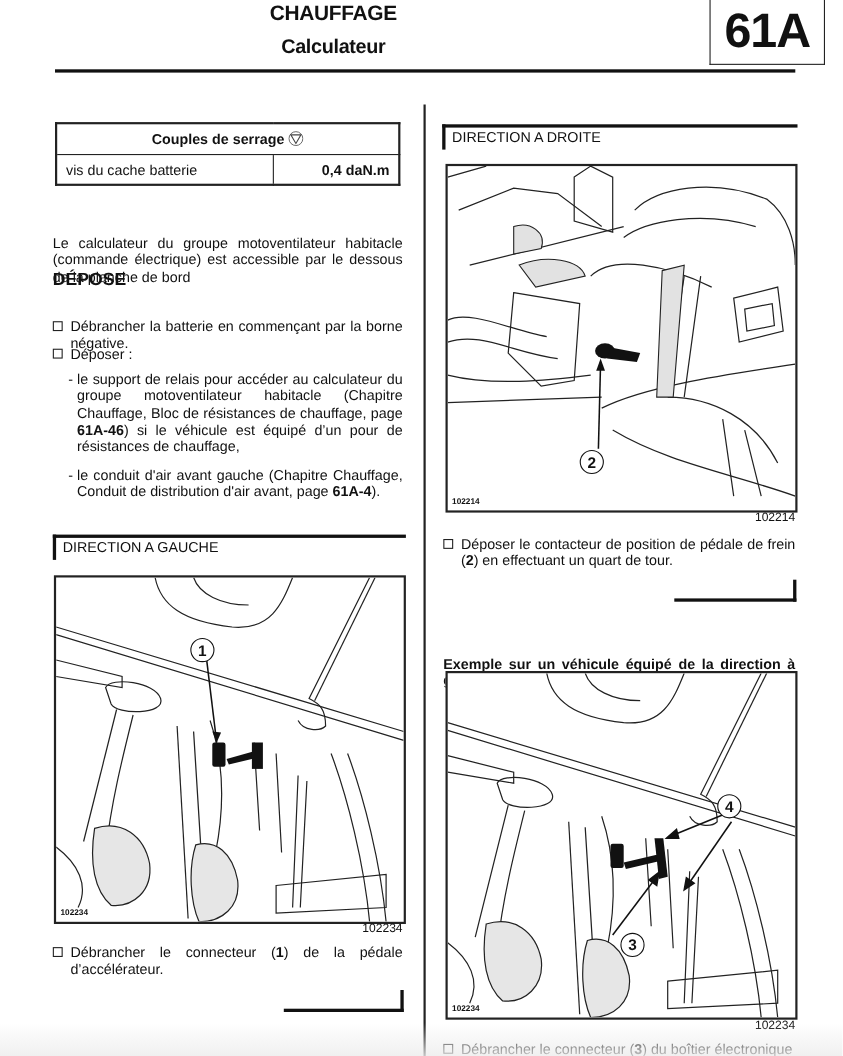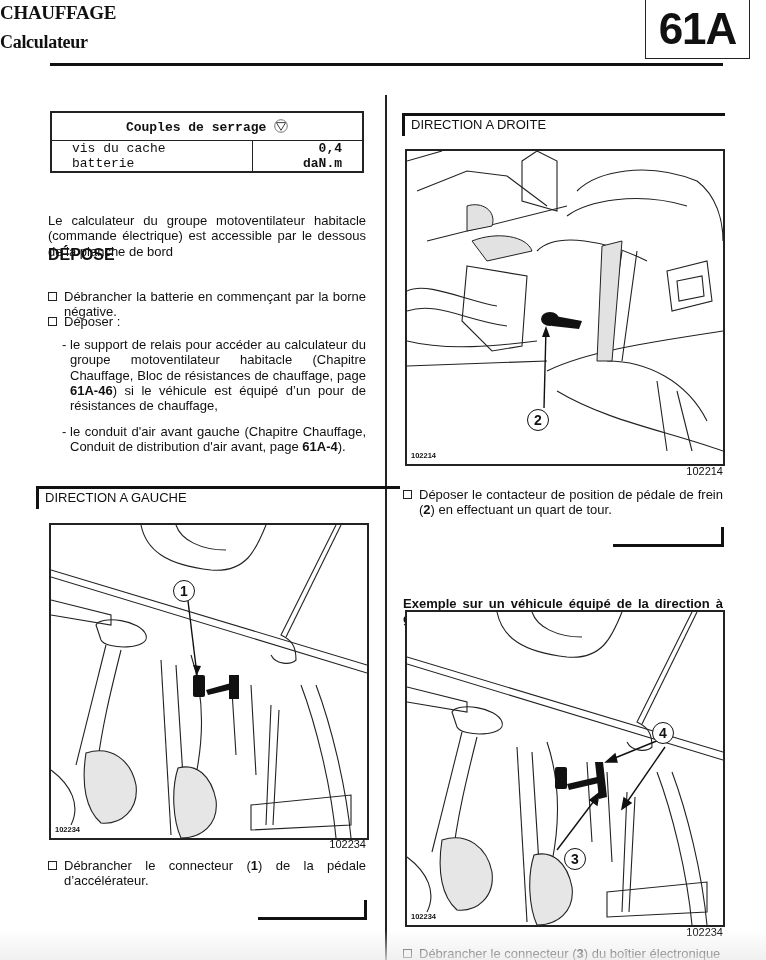--- a/index.html
+++ b/index.html
@@ -2,30 +2,30 @@
 <html><head>
 <meta charset="utf-8">
 <style>
   html, body { margin: 0; padding: 0; }
   body {
     width: 766px; height: 960px; position: relative; overflow: hidden;
     background: #ffffff; color: #111;
     font-family: "Liberation Sans", "DejaVu Sans", sans-serif;
   }
   .abs { position: absolute; }
-  .hdr-title { left: 0; width: 606px; text-align: left; font-weight: bold; letter-spacing: -0.3px; font-family: Liberation Serif, serif; }
+  .hdr-title { left: 0; width: 606px; text-align: center; font-weight: bold; letter-spacing: -0.3px; }
   .hdr-line { left: 50px; top: 63px; width: 673px; height: 3px; background: #111; }
   .code-box {
     left: 617px; top: 0; width: 103px; height: 58px;
     border: 1.5px solid #222; border-top: none;
     font-weight: bold; font-size: 44px; text-align: center; line-height: 58px; letter-spacing: -1px; margin-left: 28px;
   }
   .col-divider { left: 385px; top: 95px; width: 2px; height: 865px; background: #222; }
   .torque-table { left: 50px; top: 111px; width: 314px; border: 2px solid #222; border-collapse: collapse; }
-  .torque-table td { border: 1.5px solid #222; font-size: 13px; padding: 0 20px; font-family: Liberation Mono, monospace; }
+  .torque-table td { border: 1.5px solid #222; font-size: 13px; padding: 0 8px; }
   .torque-head { height: 27px; text-align: center; font-weight: bold; font-size: 13.5px; }
   .torque-row td { height: 26px; }
   .val { text-align: right; font-weight: bold; }
   .tri { display: inline-block; width: 14px; height: 14px; vertical-align: -2px; }
   .para { font-size: 13px; line-height: 15.3px; text-align: justify; margin-top: 36px; }
   .h2 { font-size: 16px; font-weight: bold; }
   .bullet { font-size: 13px; line-height: 15.3px; }
   .bullet .box {
     position: absolute; left: 0; top: 3px; width: 7px; height: 7px; border: 1px solid #222;
   }
@@ -90,21 +90,21 @@
 
 <div class="abs dash" style="left:62px;top:337px;width:304px;">
   <span class="d">-</span>
   <span class="dtxt"><span>le support de relais pour accéder au calculateur du groupe motoventilateur habitacle (Chapitre Chauffage, Bloc de résistances de chauffage,  page </span><span class="bold-inline">61A-46</span><span>) si le véhicule est équipé d’un pour de résistances de chauffage,</span></span>
 </div>
 <div class="abs dash" style="left:62px;top:424px;width:304px;">
   <span class="d">-</span>
   <span class="dtxt"><span>le conduit d'air avant gauche (Chapitre Chauffage, Conduit de distribution d'air avant,  page </span><span class="bold-inline">61A-4</span><span>).</span></span>
 </div>
 
-<div class="abs sec-head" style="left:36px;top:486px;width:318px;padding-left:43px;">
+<div class="abs sec-head" style="left:48px;top:486px;width:318px;">
   <span>DIRECTION A GAUCHE</span>
 </div>
 
 <div class="abs figure" style="left:49px;top:523px;width:316px;height:313px;">
   <svg width="316" height="313" viewBox="0 0 316 313">
     <g fill="none" stroke="#222" stroke-width="1.1">
       <path d="M90 0 C95 25 115 40 160 45 C195 48 205 25 215 0"></path>
       <path d="M125 0 C130 15 150 25 175 25"></path>
       <path d="M285 0 L230 110 C240 115 245 120 245 135 C240 140 225 140 220 130"></path>
       <path d="M290 0 L235 112"></path>

